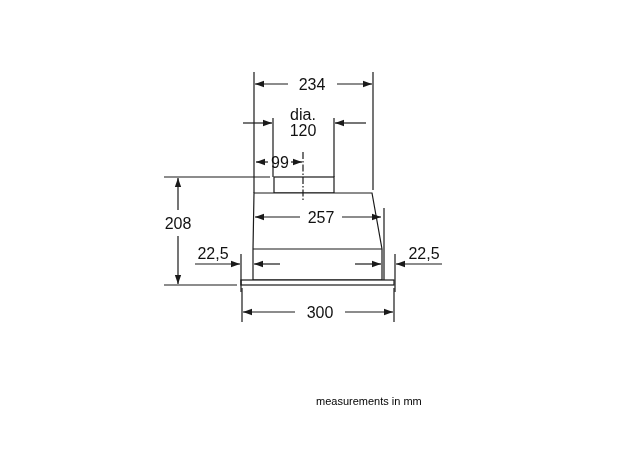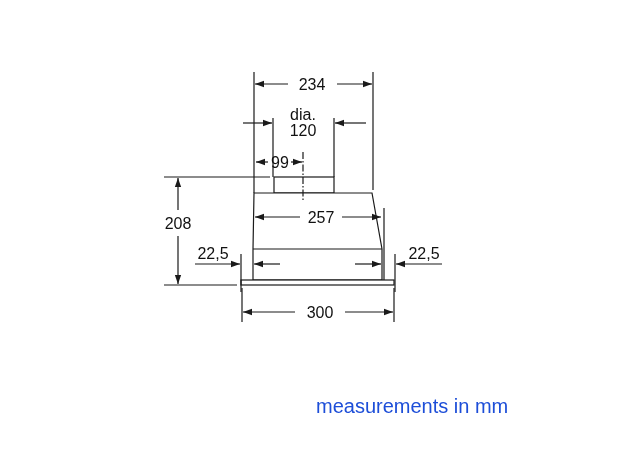--- a/index.html
+++ b/index.html
@@ -1,19 +1,19 @@
 <!DOCTYPE html>
 <html><head>
   <meta charset="utf-8">
   <style>
     html, body { margin: 0; padding: 0; background: #ffffff; }
     body { width: 624px; height: 460px; overflow: hidden; position: relative; font-family: "Liberation Sans", sans-serif; }
     #drawing { position: absolute; left: 0; top: 0; }
     .dim-text { font-family: "Liberation Sans", sans-serif; font-size: 16px; fill: #111111; }
-    .caption { position: absolute; left: 316px; top: 395px; font-size: 20px; color: #1d4ed8; font-family: "Liberation Sans", sans-serif; white-space: nowrap; }
+    .caption { position: absolute; left: 316px; top: 395px; font-size: 11px; color: #000000; font-family: "Liberation Sans", sans-serif; white-space: nowrap; }
   </style>
 </head>
 <body>
 
 <svg id="drawing" width="624" height="460" viewBox="0 0 624 460" xmlns="http://www.w3.org/2000/svg">
   <defs>
     <marker id="arr" viewBox="0 0 10 10" refX="10" refY="5" markerWidth="9" markerHeight="9" orient="auto-start-reverse" markerUnits="userSpaceOnUse">
       <path d="M0,1.5 L10,5 L0,8.5 Z" fill="#1a1a1a"></path>
     </marker>
   </defs>

